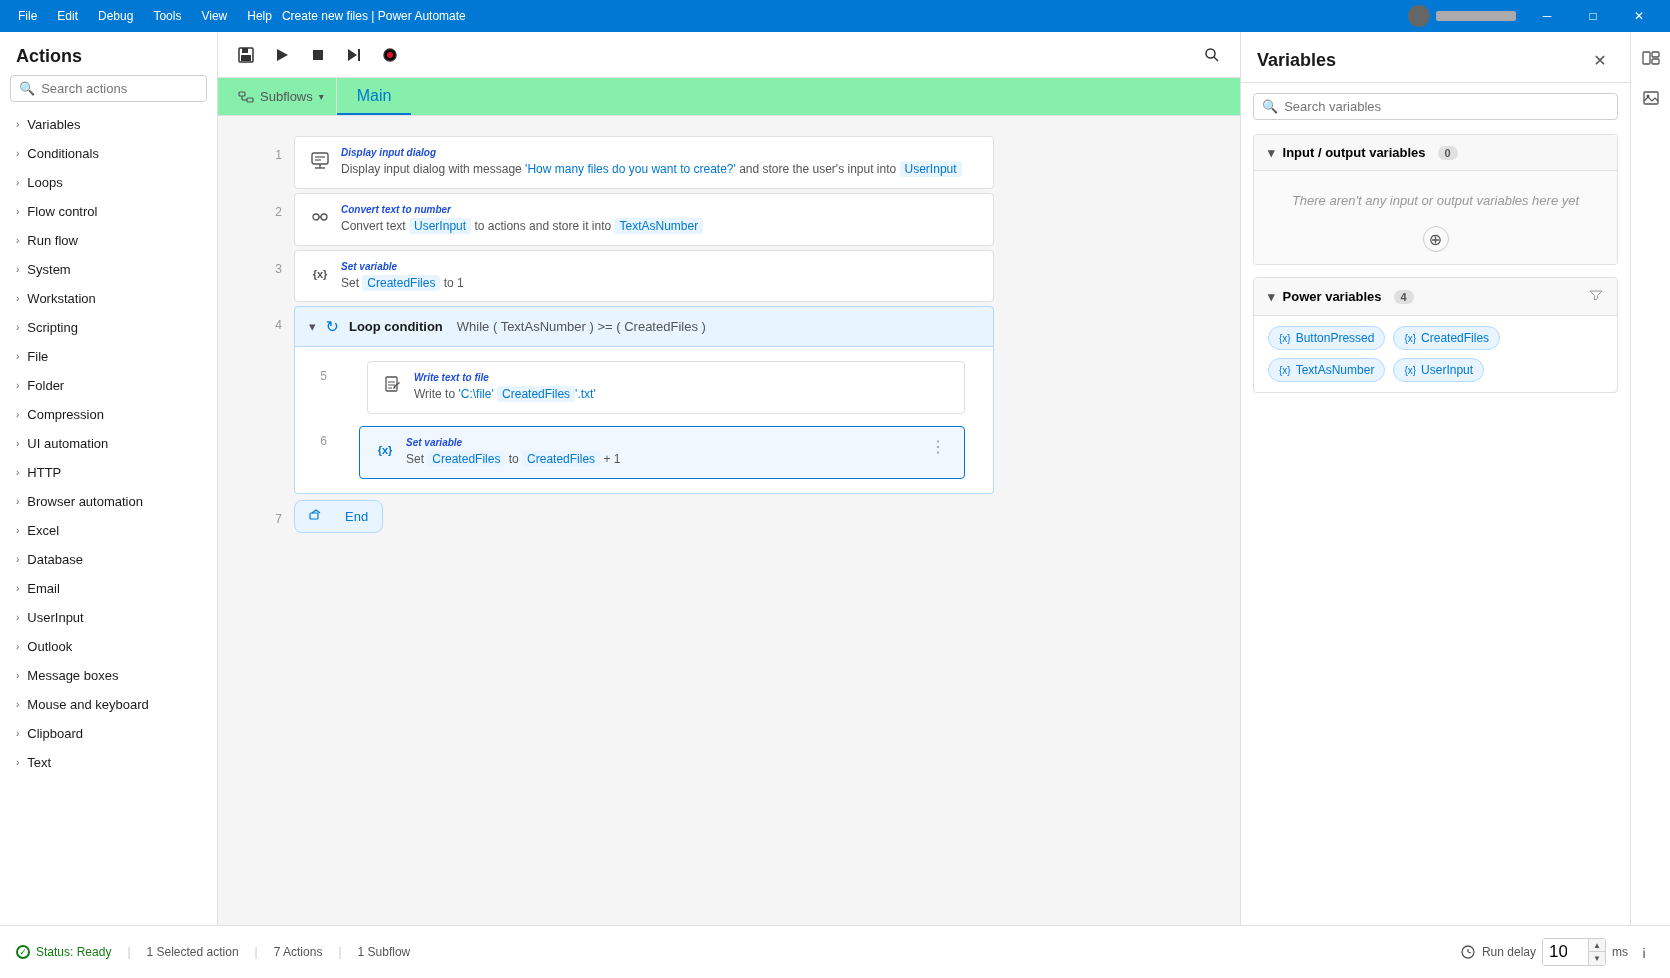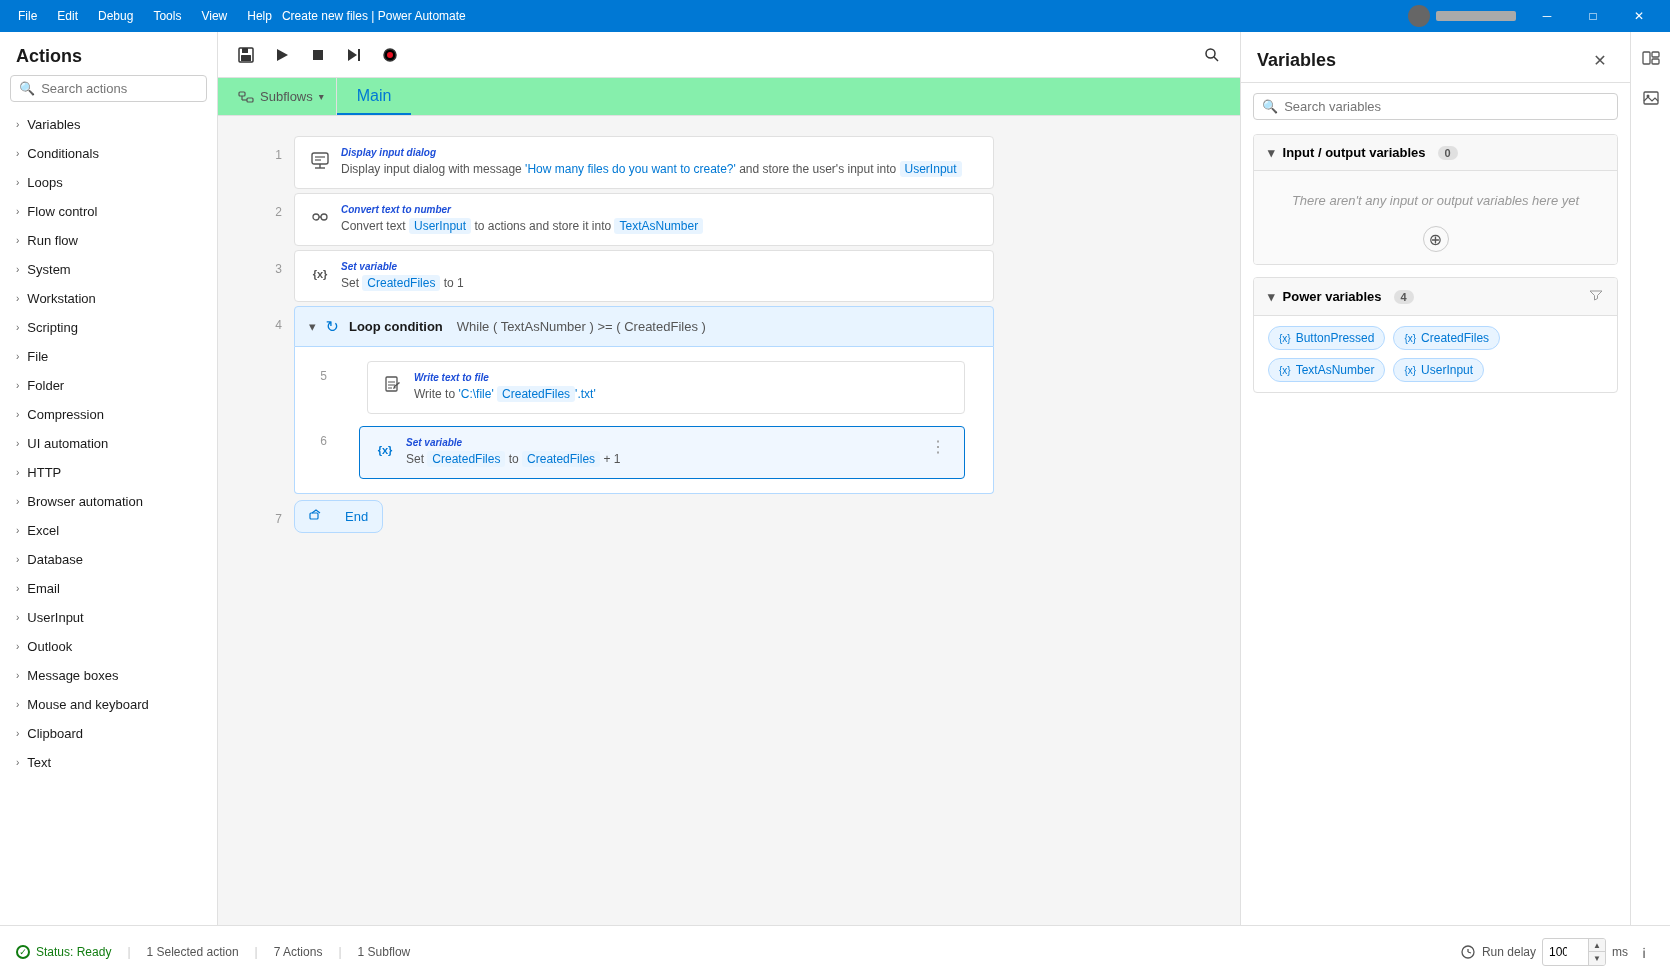--- a/index.html
+++ b/index.html
@@ -499,21 +499,21 @@
       border-radius: 3px;
       display: flex;
       align-items: center;
       overflow: hidden;
     }
     .run-delay-input input {
       width: 45px;
       border: none;
       outline: none;
       padding: 3px 6px;
-      font-size: 12px;
+      font-size: 17px;
       text-align: center;
     }
     .run-delay-spinners {
       display: flex;
       flex-direction: column;
       border-left: 1px solid #d0d0d0;
     }
     .spin-btn {
       height: 13px;
       width: 16px;

